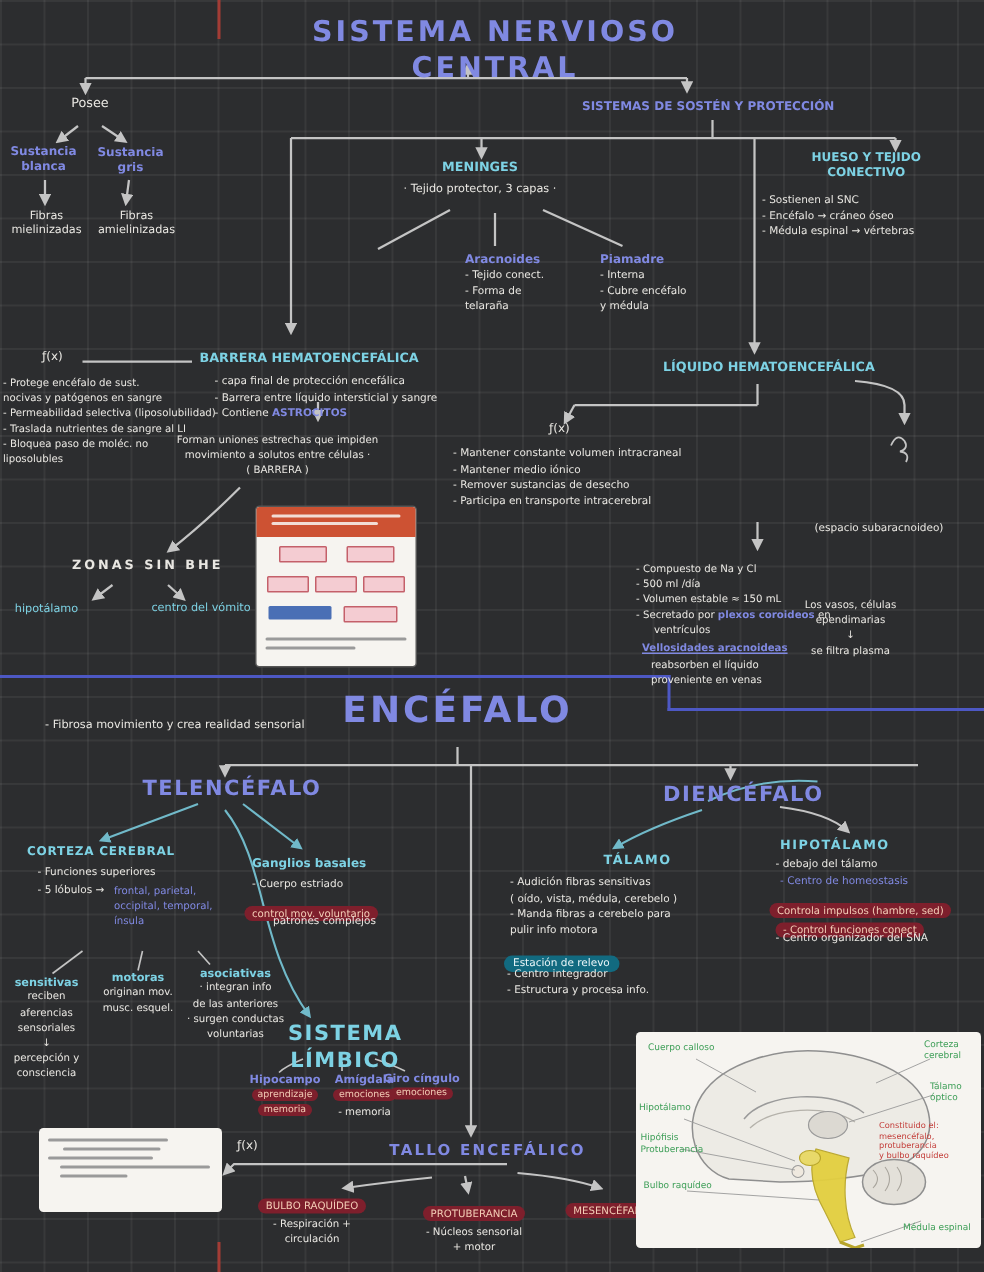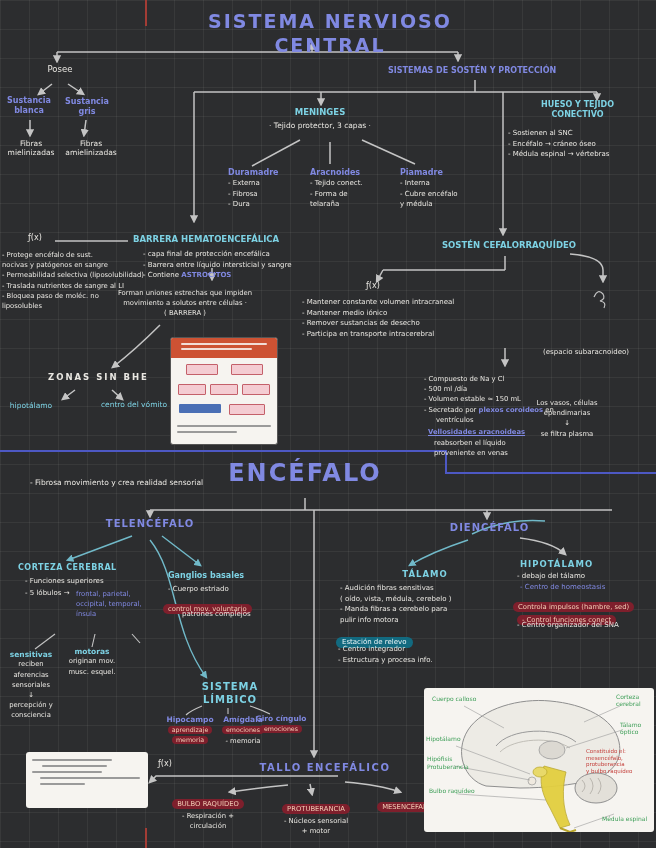--- a/index.html
+++ b/index.html
@@ -5,21 +5,21 @@
   html,body{margin:0;padding:0;background:#222;}
   #canvas{position:relative;width:656px;height:848px;overflow:hidden;
     background-color:#2c2d2f;
     background-image:linear-gradient(rgba(255,255,255,.055) 1px,transparent 1px),
                      linear-gradient(90deg,rgba(255,255,255,.055) 1px,transparent 1px);
     background-size:29px 29px;
     font-family:"DejaVu Sans",sans-serif;color:#e9e7e2;}
   .t{position:absolute;line-height:1.25;}
   .w{color:#e9e7e2}.bl{color:#8089e2}.cy{color:#7dd2e4}.bold{font-weight:bold}
   .ctr{text-align:center}.nw{white-space:nowrap}
-  .f19{font-size:19px;letter-spacing:2px}.f9{font-size:10px}.f85{font-size:8.5px}.f8{font-size:8px}
+  .f19{font-size:19px;letter-spacing:2px}.f9{font-size:14px}.f85{font-size:8.5px}.f8{font-size:8px}
   .f75{font-size:7.5px}.f7{font-size:7px}.f68{font-size:6.8px}.f6{font-size:6px}.f55{font-size:5.5px}
   .list>div{line-height:1.5}
   .rp{background:#7e1f2c;color:#f3cdb6;border-radius:7px;padding:1px 5px;display:inline-block;font-size:6.8px;white-space:nowrap}
   .tp{background:#126a80;color:#eaf6f8;border-radius:7px;padding:1px 6px;display:inline-block;font-size:7px;white-space:nowrap}
   .pills>div{background:#7e1f2c;color:#f3cdb6;border-radius:6px;padding:0 4px;margin:2px auto;display:block;font-size:6.3px;white-space:nowrap;width:max-content}
   .uline{text-decoration:underline}
   svg.overlay{position:absolute;left:0;top:0;z-index:1}
   .t,.panel{z-index:2}
   .blue-line{position:absolute;background:#4d58c4;z-index:1}
   .red-mark{position:absolute;left:145px;width:2px;background:#a33c35;z-index:3}
@@ -114,28 +114,20 @@
   <div class="t bl bold f8 ctr" style="left:0px;top:96px;width:58px">Sustancia blanca</div>
   <div class="t bl bold f8 ctr" style="left:58px;top:97px;width:58px">Sustancia gris</div>
   <div class="t w f75 ctr" style="left:0px;top:139px;width:62px">Fibras mielinizadas</div>
   <div class="t w f75 ctr" style="left:55px;top:139px;width:72px">Fibras amielinizadas</div>
 
   <div class="t bl bold f8 nw" style="left:388px;top:66px">SISTEMAS DE SOSTÉN Y PROTECCIÓN</div>
 
   <div class="t cy bold f85 ctr" style="left:270px;top:107px;width:100px">MENINGES</div>
   <div class="t w f75 ctr" style="left:230px;top:121px;width:180px">· Tejido protector, 3 capas ·</div>
 
-  <div class="t" style="left:228px;top:168px;width:72px">
-    <div class="bl bold f8">Duramadre</div>
-    <div class="w f7 list">
-        <div>- Externa</div>
-        <div>- Fibrosa</div>
-        <div>- Dura</div>
-      </div>
-  </div>
   <div class="t" style="left:400px;top:168px;width:92px">
     <div class="bl bold f8">Piamadre</div>
     <div class="w f7 list">
         <div>- Interna</div>
         <div>- Cubre encéfalo</div>
         <div>  y médula</div>
       </div>
   </div>
   <div class="t" style="left:310px;top:168px;width:82px">
     <div class="bl bold f8">Aracnoides</div>
@@ -195,21 +187,21 @@
         <div class="mini-box" style="width:26px"></div>
     </div>
     <div style="display:flex;justify-content:flex-start;margin-top:9px;padding:0 8px">
       <div class="mini-blue" style="width:42px"></div>
         <div class="mini-box" style="width:34px;margin-left:8px"></div>
     </div>
     <div class="faux" style="margin-top:10px"></div>
     <div class="faux" style="margin-right:40px"></div>
   </div>
 
-  <div class="t cy bold f85 nw" style="left:442px;top:240px">SOSTÉN CEFALORRAQUÍDEO</div>
+  <div class="t cy bold f85 nw" style="left:442px;top:240px">LÍQUIDO HEMATOENCEFÁLICA</div>
   <div class="t w f8" style="left:366px;top:281px">ƒ(x)</div>
   <div class="t w f7 list nw" style="left:302px;top:297px">
       <div>- Mantener constante volumen intracraneal</div>
       <div>- Mantener medio iónico</div>
       <div>- Remover sustancias de desecho</div>
       <div>- Participa en transporte intracerebral</div>
     </div>
   <div class="t w f7 ctr nw" style="left:516px;top:348px;width:140px">(espacio subaracnoideo)</div>
 
   <div class="t w f68 list nw" style="left:424px;top:374px">
@@ -254,20 +246,29 @@
         <div>↓</div>
         <div>percepción y</div>
         <div>consciencia</div>
       </div>
   </div>
   <div class="t ctr" style="left:62px;top:647px;width:60px">
     <div class="cy bold f75">motoras</div>
     <div class="w f68 list">
         <div>originan mov.</div>
         <div>musc. esquel.</div>
+      </div>
+  </div>
+  <div class="t ctr" style="left:118px;top:644px;width:78px">
+    <div class="cy bold f75">asociativas</div>
+    <div class="w f68 list">
+        <div>· integran info</div>
+        <div>de las anteriores</div>
+        <div>· surgen conductas</div>
+        <div>voluntarias</div>
       </div>
   </div>
 
   <div class="t cy bold f8 nw" style="left:168px;top:571px">Ganglios basales</div>
   <div class="t w f7 nw" style="left:168px;top:585px">- Cuerpo estriado</div>
   <div class="t" style="left:163px;top:596px"><span class="rp">control mov. voluntario</span></div>
   <div class="t w f7 nw" style="left:182px;top:610px">patrones complejos</div>
 
   <div class="t cy bold f9 ctr" style="left:192px;top:681px;width:76px;letter-spacing:1px">
     <div>SISTEMA</div>

